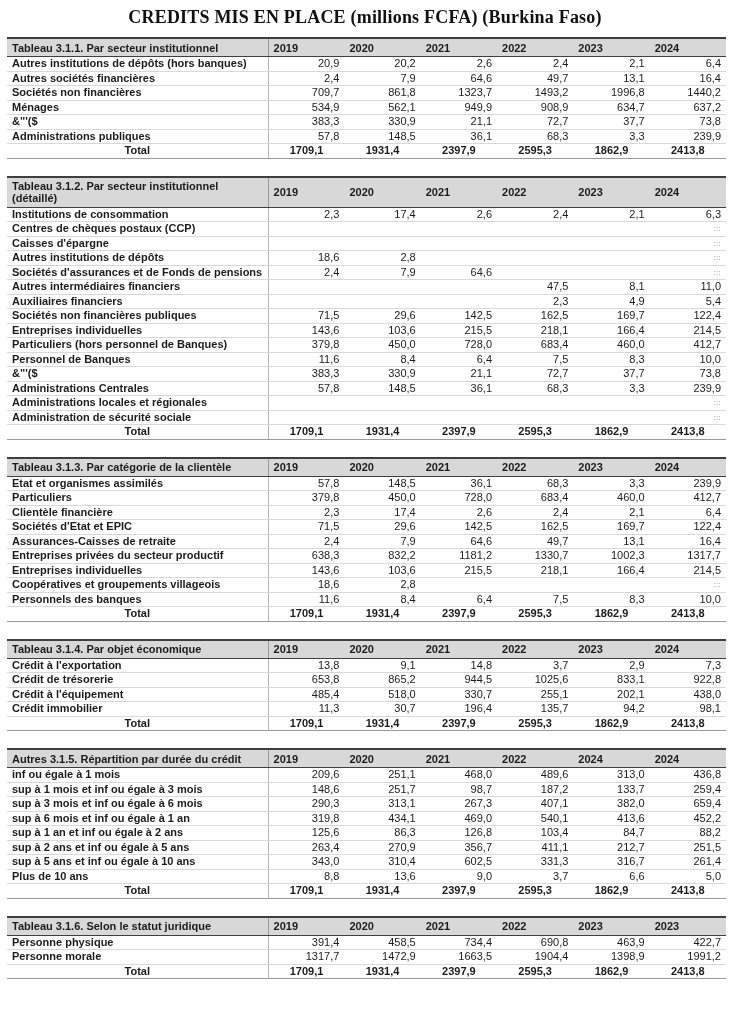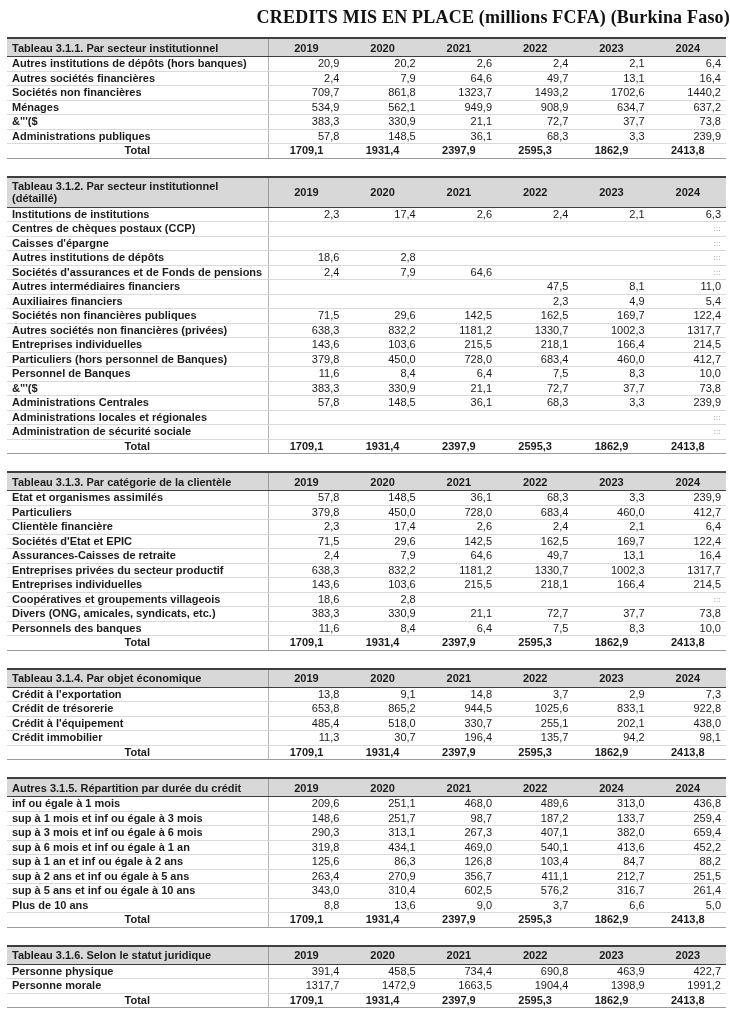--- a/index.html
+++ b/index.html
@@ -11,39 +11,39 @@
     --divider:#b5b5b5;
     --missing:#7a7a7a;
   }
   html,body{margin:0;padding:0;}
   body{
     width:730px;height:1024px;background:#ffffff;overflow:hidden;
     font-family:"Liberation Sans", sans-serif;color:var(--text);
   }
   .doc-title{
     font-family:"Liberation Serif", serif;
-    font-size:18px;font-weight:bold;text-align:right;color:#111;
+    font-size:18px;font-weight:bold;text-align:center;color:#111;
     margin:7px 0 9px 0;letter-spacing:0.2px;
   }
   .table-block{margin:0 4px 17px 7px;}
   table{
     width:719px;border-collapse:collapse;table-layout:fixed;
     font-size:11px;color:var(--text);
   }
   col.c-label{width:261px;}
   col.c-year{width:76.3px;}
   thead th{
     background:var(--header-bg);
     border-top:2px solid var(--line-dark);
     border-bottom:1px solid var(--line-dark);
     font-weight:bold;font-size:11px;
     padding:2.5px 5px;line-height:12px;
   }
   th.tname{text-align:left;border-right:1px solid var(--line-mid);}
-  th.year{text-align:center;}
+  th.year{text-align:left;}
   tbody td{
     padding:1px 5px;line-height:11.5px;height:11.5px;
     border-bottom:1px solid var(--line-light);
     white-space:nowrap;overflow:hidden;
   }
   td.label{text-align:left;border-right:1px solid var(--divider);font-weight:bold;}
   td.val{text-align:right;}
   tr.total td{
     font-weight:bold;
     border-top:1px solid var(--line-dark);
@@ -100,21 +100,21 @@
               <td class="val">49,7</td>
               <td class="val">13,1</td>
               <td class="val">16,4</td>
             </tr>
             <tr class="">
               <td class="label">Sociétés non financières</td>
               <td class="val">709,7</td>
               <td class="val">861,8</td>
               <td class="val">1323,7</td>
               <td class="val">1493,2</td>
-              <td class="val">1702,6</td>
+              <td class="val">1996,8</td>
               <td class="val">1440,2</td>
             </tr>
             <tr class="">
               <td class="label">Ménages</td>
               <td class="val">534,9</td>
               <td class="val">562,1</td>
               <td class="val">949,9</td>
               <td class="val">908,9</td>
               <td class="val">634,7</td>
               <td class="val">637,2</td>
@@ -166,21 +166,21 @@
               <th class="year">2019</th>
               <th class="year">2020</th>
               <th class="year">2021</th>
               <th class="year">2022</th>
               <th class="year">2023</th>
               <th class="year">2024</th>
             </tr>
           </thead>
           <tbody>
             <tr class="">
-              <td class="label">Institutions de institutions</td>
+              <td class="label">Institutions de consommation</td>
               <td class="val">2,3</td>
               <td class="val">17,4</td>
               <td class="val">2,6</td>
               <td class="val">2,4</td>
               <td class="val">2,1</td>
               <td class="val">6,3</td>
             </tr>
             <tr class="">
               <td class="label">Centres de chèques postaux (CCP)</td>
               <td class="val"></td>
@@ -236,29 +236,20 @@
               <td class="val">5,4</td>
             </tr>
             <tr class="">
               <td class="label">Sociétés non financières publiques</td>
               <td class="val">71,5</td>
               <td class="val">29,6</td>
               <td class="val">142,5</td>
               <td class="val">162,5</td>
               <td class="val">169,7</td>
               <td class="val">122,4</td>
-            </tr>
-            <tr class="">
-              <td class="label">Autres sociétés non financières (privées)</td>
-              <td class="val">638,3</td>
-              <td class="val">832,2</td>
-              <td class="val">1181,2</td>
-              <td class="val">1330,7</td>
-              <td class="val">1002,3</td>
-              <td class="val">1317,7</td>
             </tr>
             <tr class="">
               <td class="label">Entreprises individuelles</td>
               <td class="val">143,6</td>
               <td class="val">103,6</td>
               <td class="val">215,5</td>
               <td class="val">218,1</td>
               <td class="val">166,4</td>
               <td class="val">214,5</td>
             </tr>
@@ -417,29 +408,20 @@
             <tr class="">
               <td class="label">Coopératives et groupements villageois</td>
               <td class="val">18,6</td>
               <td class="val">2,8</td>
               <td class="val"></td>
               <td class="val"></td>
               <td class="val"></td>
               <td class="val missing">:::</td>
             </tr>
             <tr class="">
-              <td class="label">Divers (ONG, amicales, syndicats, etc.)</td>
-              <td class="val">383,3</td>
-              <td class="val">330,9</td>
-              <td class="val">21,1</td>
-              <td class="val">72,7</td>
-              <td class="val">37,7</td>
-              <td class="val">73,8</td>
-            </tr>
-            <tr class="">
               <td class="label">Personnels des banques</td>
               <td class="val">11,6</td>
               <td class="val">8,4</td>
               <td class="val">6,4</td>
               <td class="val">7,5</td>
               <td class="val">8,3</td>
               <td class="val">10,0</td>
             </tr>
             <tr class="total">
               <td class="label">Total</td>
@@ -599,21 +581,21 @@
               <td class="val">356,7</td>
               <td class="val">411,1</td>
               <td class="val">212,7</td>
               <td class="val">251,5</td>
             </tr>
             <tr class="">
               <td class="label">sup à 5 ans et inf ou égale à 10 ans</td>
               <td class="val">343,0</td>
               <td class="val">310,4</td>
               <td class="val">602,5</td>
-              <td class="val">576,2</td>
+              <td class="val">331,3</td>
               <td class="val">316,7</td>
               <td class="val">261,4</td>
             </tr>
             <tr class="">
               <td class="label">Plus de 10 ans</td>
               <td class="val">8,8</td>
               <td class="val">13,6</td>
               <td class="val">9,0</td>
               <td class="val">3,7</td>
               <td class="val">6,6</td>

